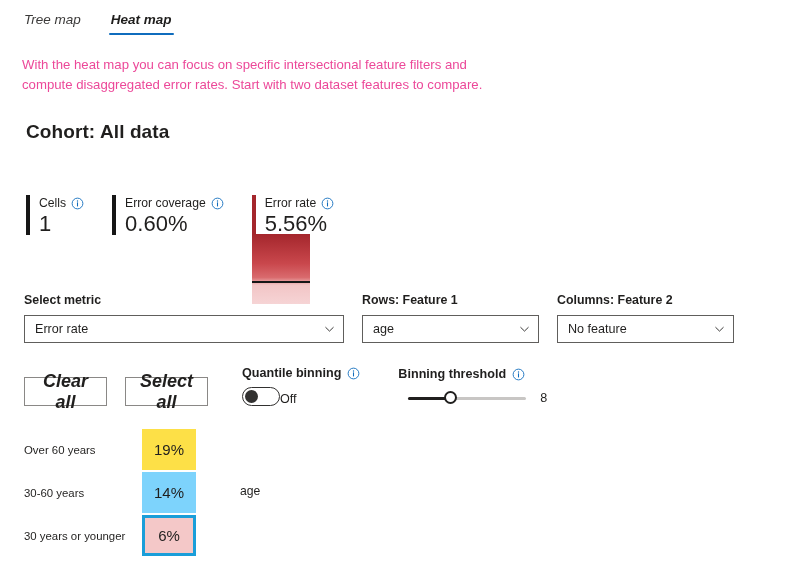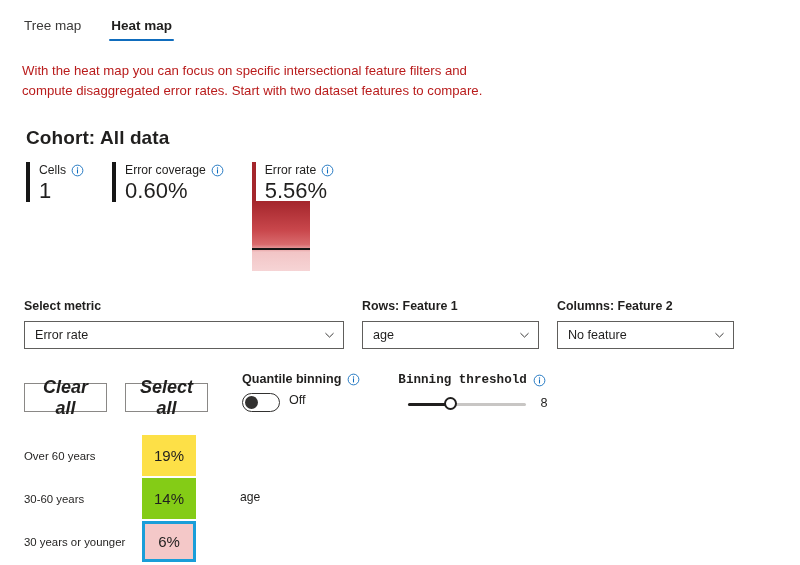--- a/index.html
+++ b/index.html
@@ -13,22 +13,23 @@
     font-family: "Liberation Sans", sans-serif;
     color: #201f1e;
     overflow: hidden;
     position: relative;
   }
 
   
   .tabbar {
     display: flex;
     align-items: flex-start;
-    padding: 15px 0 0 22px;
+    padding: 9px 0 0 22px;
     gap: 26px;
+    font-style: italic;
   }
   .tab {
     position: relative;
     font-size: 13.5px;
     line-height: 18px;
     padding: 2px 2px 10px 2px;
     color: #3b3a39;
     cursor: pointer;
     white-space: nowrap;
   }
@@ -45,21 +46,21 @@
     background: #0f6cbd;
     border-radius: 2px;
   }
 
   
   .description {
     margin: 16px 0 0 22px;
     width: 470px;
     font-size: 13.2px;
     line-height: 20px;
-    color: #b91c1c;
+    color: #ec4899;
   }
 
   
   .cohort-title {
     margin: 26px 0 0 26px;
     font-size: 19px;
     font-weight: bold;
     color: #201f1e;
     letter-spacing: .1px;
   }
@@ -68,20 +69,21 @@
   .stats {
     display: flex;
     align-items: flex-start;
     margin: 13px 0 0 26px;
     height: 112px;
   }
   .stat {
     display: flex;
     align-items: stretch;
     margin-right: 28px;
+    margin-top: 39px;
   }
   .stat-accent {
     width: 4px;
     background: #161616;
     flex: 0 0 4px;
     height: 40px;
   }
   .stat-body {
     padding-left: 9px;
   }
@@ -238,22 +240,21 @@
     margin-bottom: 6px;
   }
   .toggle-label {
     font-size: 12.6px;
     font-weight: bold;
     color: #201f1e;
     line-height: 16px;
   }
   .toggle-row {
     display: flex;
-    align-items: flex-start;
-    gap: 9px;
+    align-items: flex-end;
   }
   .switch {
     width: 38px;
     height: 19px;
     border: 1px solid #323130;
     border-radius: 10px;
     background: #ffffff;
     position: relative;
     cursor: pointer;
     box-sizing: border-box;
@@ -269,21 +270,20 @@
   }
   .switch-state {
     font-size: 12.6px;
     color: #201f1e;
   }
 
   .slider-group {
     margin-left: 38px;
     display: flex;
     flex-direction: column;
-    font-family: Liberation Mono, monospace;
   }
   .slider-label-row {
     display: flex;
     align-items: center;
     gap: 6px;
     margin-bottom: 8px;
   }
   .slider-label {
     font-size: 12.6px;
     font-weight: bold;
@@ -554,21 +554,21 @@
 
     <div class="hm-row">
       <span class="hm-rowlabel">Over 60 years</span>
       <div class="hm-cell" style="background:#fde047;">
         <span>19%</span>
       </div>
     </div>
 
     <div class="hm-row">
       <span class="hm-rowlabel">30-60 years</span>
-      <div class="hm-cell" style="background:#84cc16;">
+      <div class="hm-cell" style="background:#7dd3fc;">
         <span>14%</span>
       </div>
     </div>
 
     <div class="hm-row">
       <span class="hm-rowlabel">30 years or younger</span>
       <div class="hm-cell selected" style="background:#f4c8c8;">
         <span>6%</span>
       </div>
     </div>

